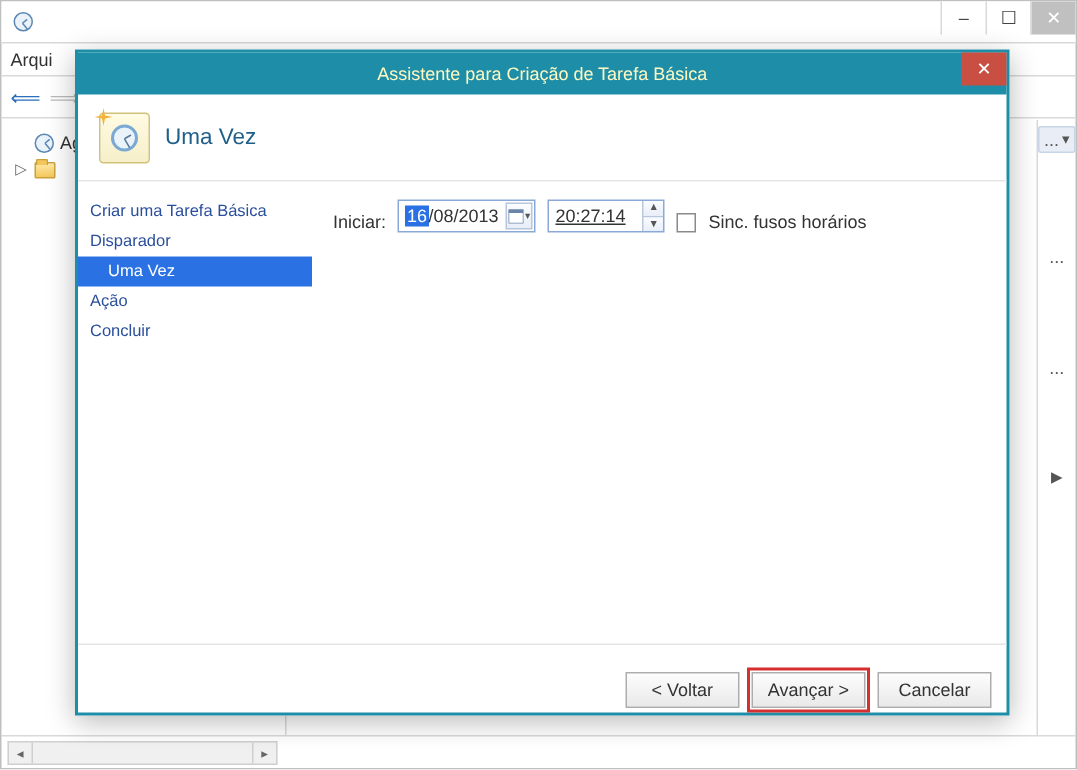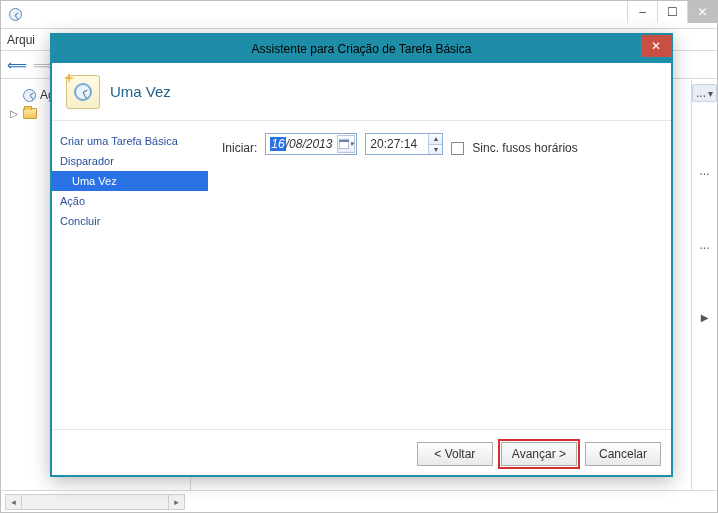--- a/index.html
+++ b/index.html
@@ -32,52 +32,52 @@
   .parent-status .h-scroll .sbtn.left { left: 0; border-right: 1px solid #cfcfcf; }
   .parent-status .h-scroll .sbtn.right { right: 0; border-left: 1px solid #cfcfcf; }
   .ellip { color: #555; }
 
   
   .actions-header { width: 100%; background: #e9eef6; border: 1px solid #c7d4e6; border-radius: 2px; display:flex; align-items:center; justify-content:center; }
 
   
   .dialog-shadow { position: absolute; left: 50px; top: 33px; width: 623px; height: 444px; border: 2px solid #1e8ea8; box-shadow: 0 4px 18px rgba(0,0,0,.28); background: #fff; }
   .dialog-titlebar { height: 28px; background: #1e8ea8; display: flex; align-items: center; position: relative; }
-  .dialog-titlebar .title { position: absolute; left: 0; right: 0; text-align: center; font-size: 12px; color: #000000; pointer-events: none; }
+  .dialog-titlebar .title { position: absolute; left: 0; right: 0; text-align: center; font-size: 12px; color: #fef9c3; pointer-events: none; }
   .dialog-close { position: absolute; right: 0; top: 0; width: 30px; height: 22px; background: #c94f43; color: #fff; display: flex; align-items: center; justify-content: center; font-size: 12px; }
 
   .wizard-header { height: 58px; display: flex; align-items: center; padding: 0 14px; gap: 10px; border-bottom: 1px solid #e5e5e5; }
   .wizard-header .wicon { width: 34px; height: 34px; border: 1px solid #d0c27a; background: linear-gradient(#fffbe3, #f6efc9); border-radius: 3px; position: relative; display: flex; align-items: center; justify-content: center; }
   .wizard-header .wicon .clock { width: 18px; height: 18px; border: 2px solid #7aaad4; border-radius: 50%; background: #eaf2fa; position: relative; }
   .wizard-header .wicon .clock::before { content: ""; position: absolute; left: 50%; top: 50%; width: 5px; height: 1px; background: #56789a; transform-origin: left center; transform: rotate(-30deg); }
   .wizard-header .wicon .clock::after  { content: ""; position: absolute; left: 50%; top: 50%; width: 7px; height: 1px; background: #56789a; transform-origin: left center; transform: rotate(60deg); }
   .wizard-header .wicon .spark { position: absolute; left: -4px; top: -4px; width: 12px; height: 12px; }
   .wizard-header .wtitle { font-size: 15px; color: #1e5f8a; }
 
   .wizard-body { display: flex; height: calc(100% - 28px - 58px - 46px); }
   .wizard-side { width: 156px; padding: 10px 0 0 0; font-size: 11px; }
   .wizard-side .step { padding: 2px 8px 2px 8px; color: #2a4f9c; cursor: default; line-height: 16px; }
   .wizard-side .step.sub { padding-left: 20px; }
   .wizard-side .step.selected { background: #2a72e4; color: #fff; }
   .wizard-main { flex: 1; padding: 12px 14px; font-size: 12px; color: #333; }
 
   .field-row { display: flex; align-items: flex-end; gap: 8px; }
   .field-label { color: #333; }
   .date-input, .time-input { height: 22px; border: 1px solid #8aa9d6; background: #fff; display: flex; align-items: center; font-size: 12px; }
-  .date-input { width: 92px; padding-left: 4px; position: relative; font-style: italic; }
+  .date-input { width: 92px; padding-left: 4px; position: relative; }
   .date-input .sel { background: #2a72e4; color: #fff; padding: 0 1px; }
   .date-input .cal-btn { position: absolute; right: 1px; top: 1px; width: 18px; height: 18px; border: 1px solid #b8c6de; background: linear-gradient(#fafcff,#e8eef8); display: flex; align-items: center; justify-content: center; }
-  .time-input { width: 78px; padding: 0 14px 0 4px; position: relative; }
+  .time-input { width: 78px; padding: 0 14px 0 4px; position: relative; text-decoration: underline; }
   .spinner { position: absolute; right: 0; top: 0; bottom: 0; width: 14px; display: flex; flex-direction: column; }
   .spinner .sp { flex: 1; border-left: 1px solid #b8c6de; background: linear-gradient(#fafcff,#e8eef8); display: flex; align-items: center; justify-content: center; font-size: 7px; color: #555; }
   .spinner .sp:first-child { border-bottom: 1px solid #b8c6de; }
 
   .checkbox { width: 13px; height: 13px; border: 1px solid #8a8a8a; background: #fff; display: inline-block; }
 
-  .wizard-footer { height: 48px; border-top: 1px solid #e5e5e5; display: flex; align-items: center; justify-content: flex-end; padding: 0 10px; gap: 8px; }
+  .wizard-footer { height: 60px; border-top: 1px solid #e5e5e5; display: flex; align-items: center; justify-content: flex-end; padding: 0 10px; gap: 8px; }
   .btn { min-width: 76px; height: 24px; padding: 0 10px; border: 1px solid #adadad; background: linear-gradient(#fdfdfd,#e9e9e9); font-size: 12px; color: #333; display: flex; align-items: center; justify-content: center; }
   .btn.primary-ring { outline: 2px solid #d62f2f; outline-offset: 1px; }
 
   
   .clock-small { width: 13px; height: 13px; border: 1.5px solid #5b87b5; border-radius: 50%; display: inline-block; position: relative; background: #eaf2fa;}
   .clock-small::before { content:""; position:absolute; left:50%; top:50%; width:4px; height:1px; background:#5b87b5; transform-origin:left center; transform:rotate(-40deg);}
   .clock-small::after { content:""; position:absolute; left:50%; top:50%; width:5px; height:1px; background:#5b87b5; transform-origin:left center; transform:rotate(50deg);}
   .folder-small { width: 14px; height: 11px; background: linear-gradient(#ffe9a6,#f4c75c); border: 1px solid #caa23c; border-radius: 1px; display:inline-block; position:relative;}
   .folder-small::before { content:""; position:absolute; left:0; top:-3px; width:6px; height:3px; background:#f4c75c; border:1px solid #caa23c; border-bottom:none; border-radius:1px 1px 0 0;}
 </style>

